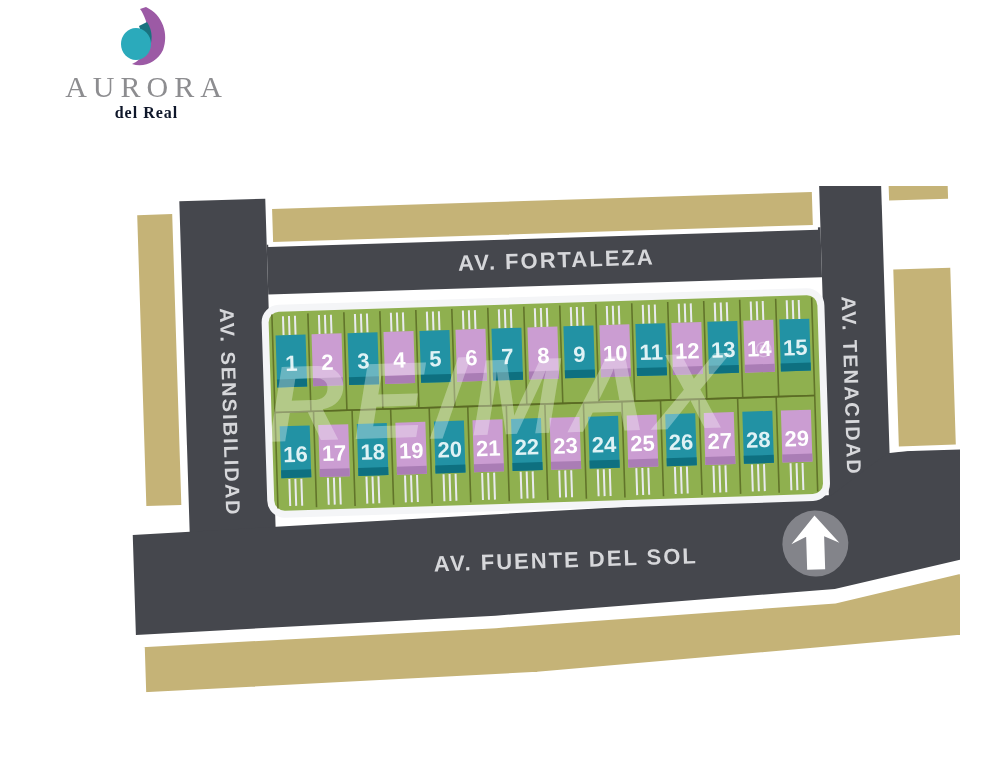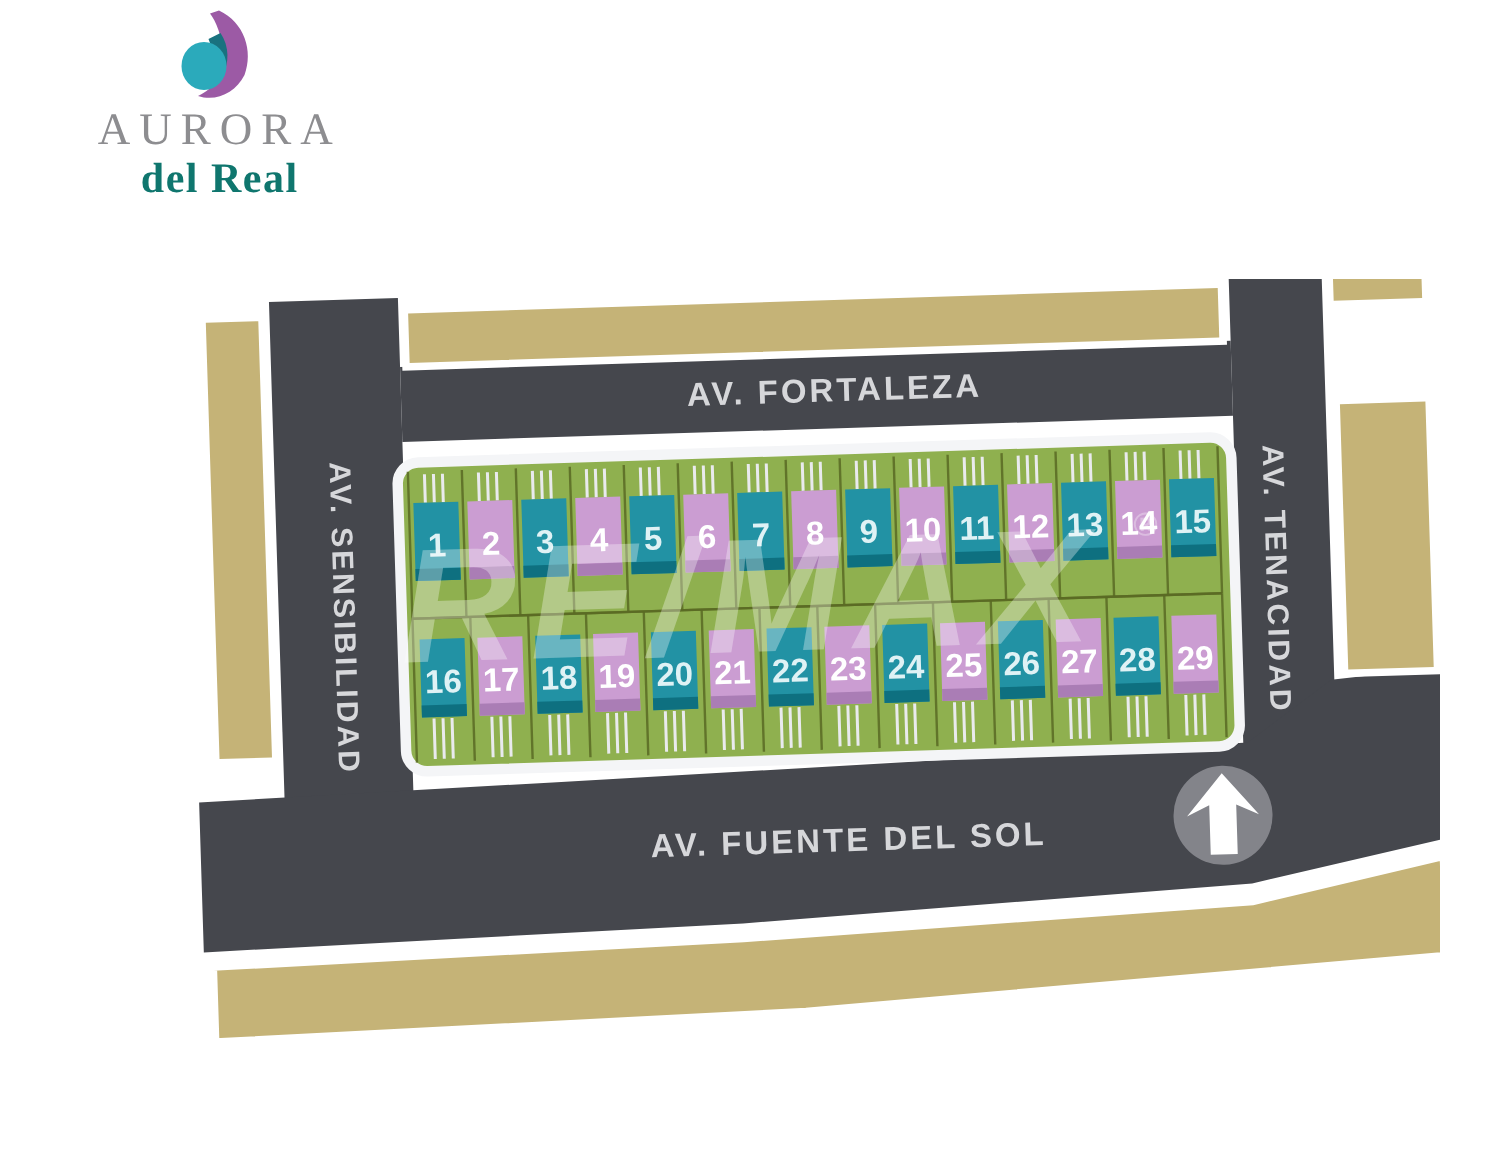--- a/index.html
+++ b/index.html
@@ -3,22 +3,22 @@
 <meta charset="utf-8">
 <style>
   html,body{margin:0;padding:0;background:#fff;}
   .page{position:relative;width:1006px;height:774px;background:#ffffff;overflow:hidden;
         font-family:"Liberation Sans",sans-serif;margin-left:32px;}
   
   .logo{position:absolute;left:12px;top:6px;width:205px;text-align:center;}
   .logo-icon{display:block;margin:0 auto;}
   .brand-name{font-family:"Liberation Serif",serif;font-size:30px;letter-spacing:6px;
               color:#8d8d90;margin-top:2px;white-space:nowrap;}
-  .brand-subname{font-family:"Liberation Serif",serif;font-size:28px;font-weight:bold;
-                 color:#0f766e;margin-top:0px;letter-spacing:1px;}
+  .brand-subname{font-family:"Liberation Serif",serif;font-size:16px;font-weight:bold;
+                 color:#0f172a;margin-top:0px;letter-spacing:1px;}
   
   .title-wrap{position:absolute;left:486px;top:0;width:520px;height:185px;}
   .flourish{position:absolute;left:0;top:0;}
   .page-title{position:absolute;right:18px;top:14px;font-size:53px;font-weight:bold;
               letter-spacing:5px;color:#1b4a5a;white-space:nowrap;}
   .page-subtitle{position:absolute;right:18px;top:131px;font-size:30px;font-weight:bold;
                  letter-spacing:1px;color:#266776;white-space:nowrap;}
   
   .site-map{position:absolute;left:98px;top:186px;}
   text.street{fill:#d6d7da;font-weight:bold;letter-spacing:2px;

